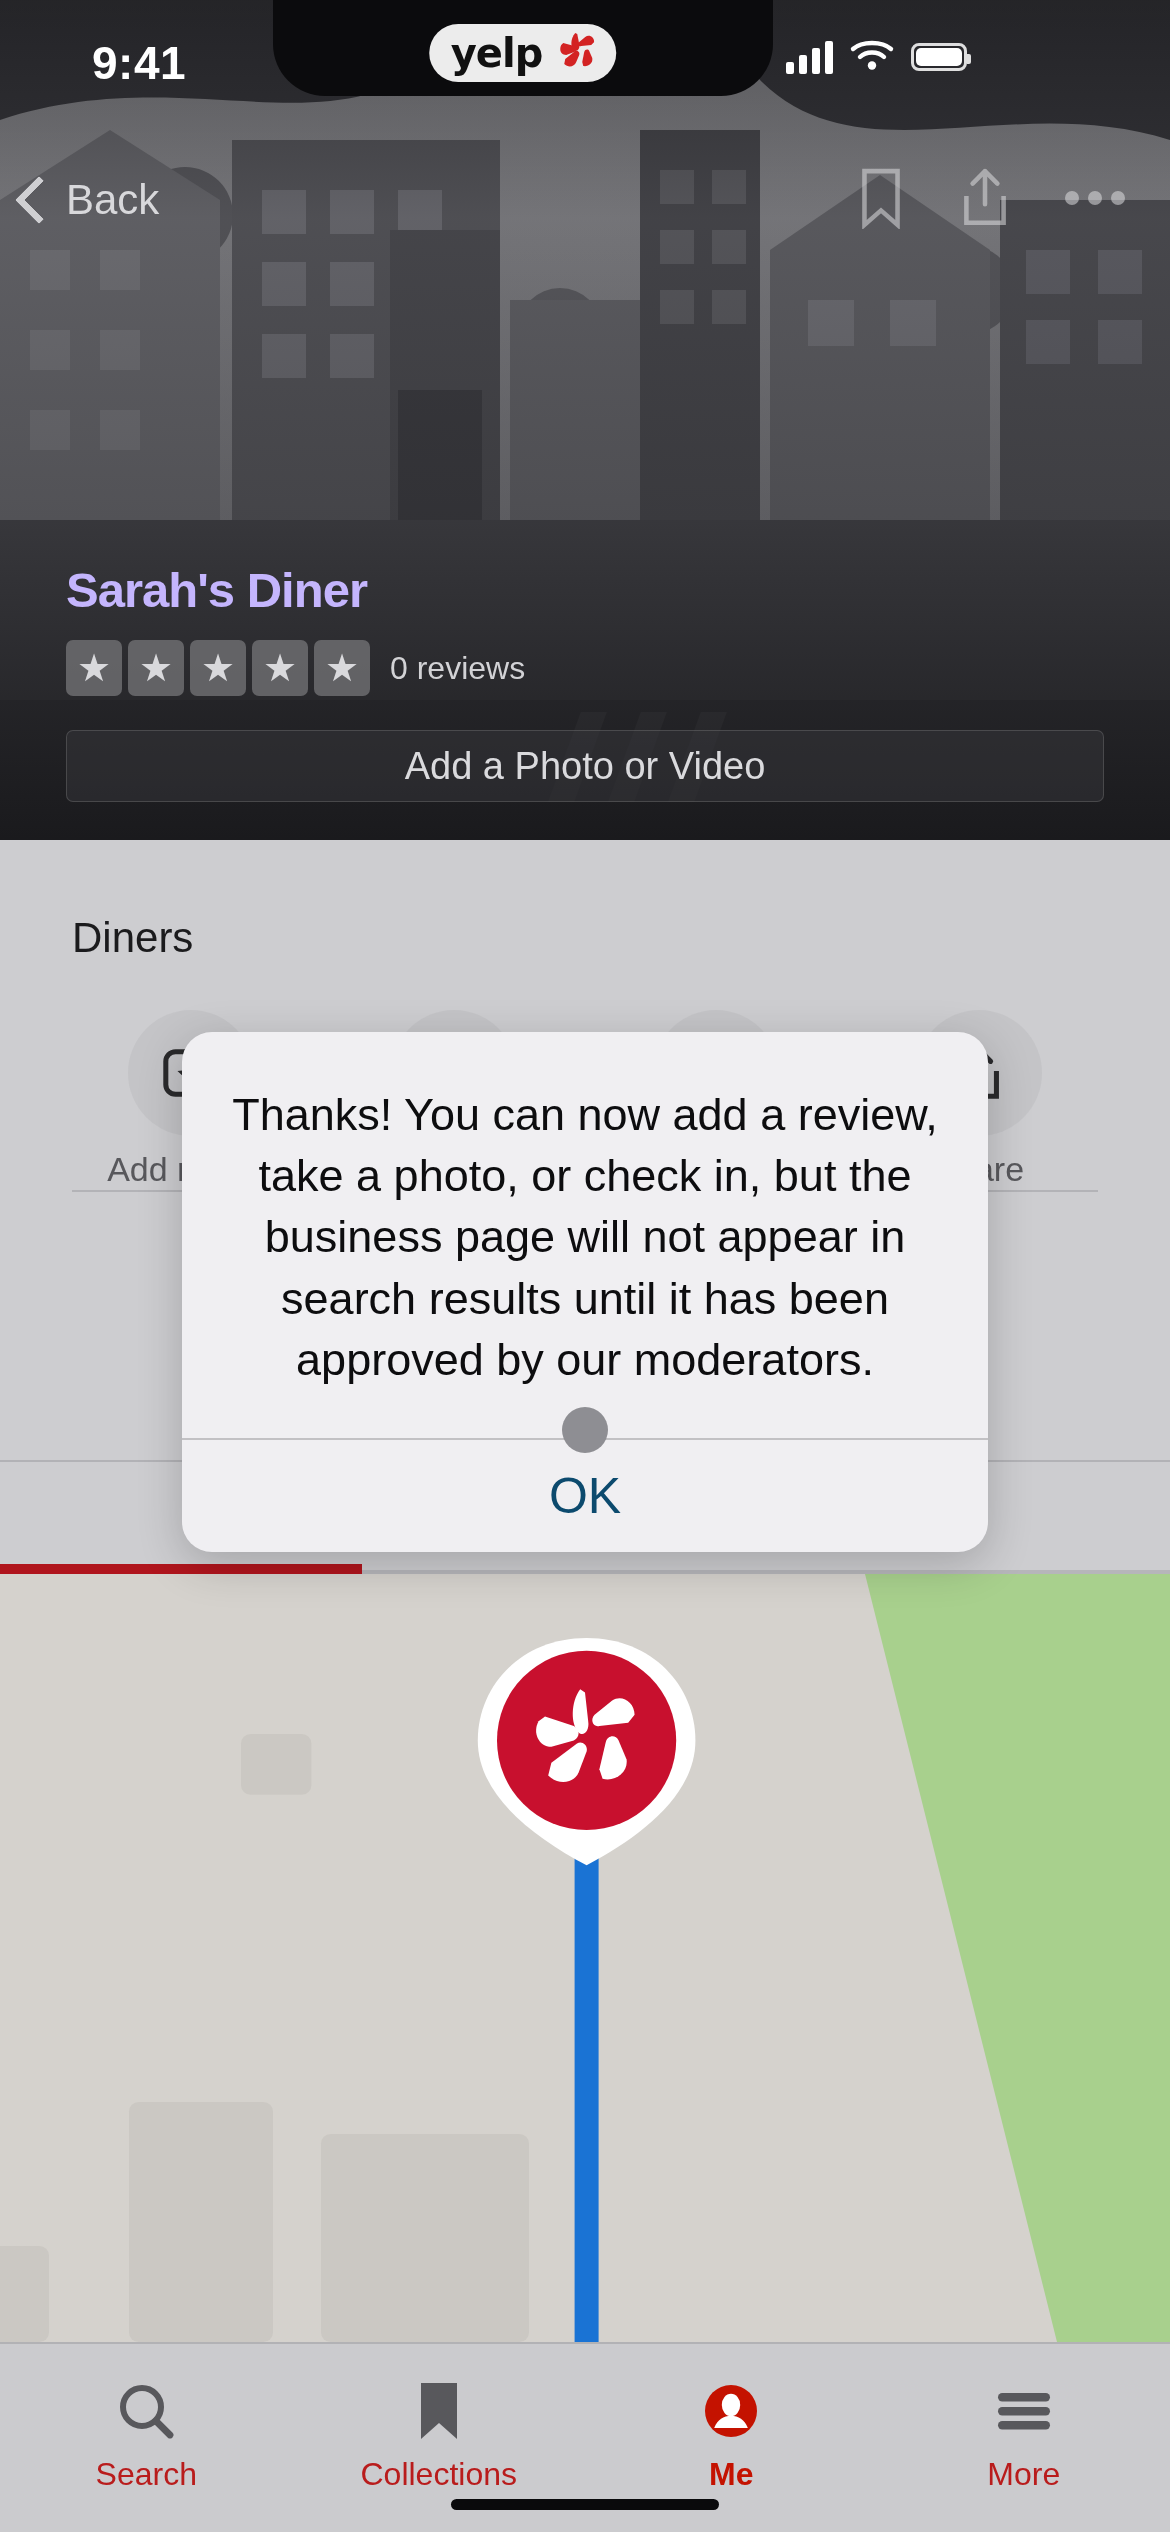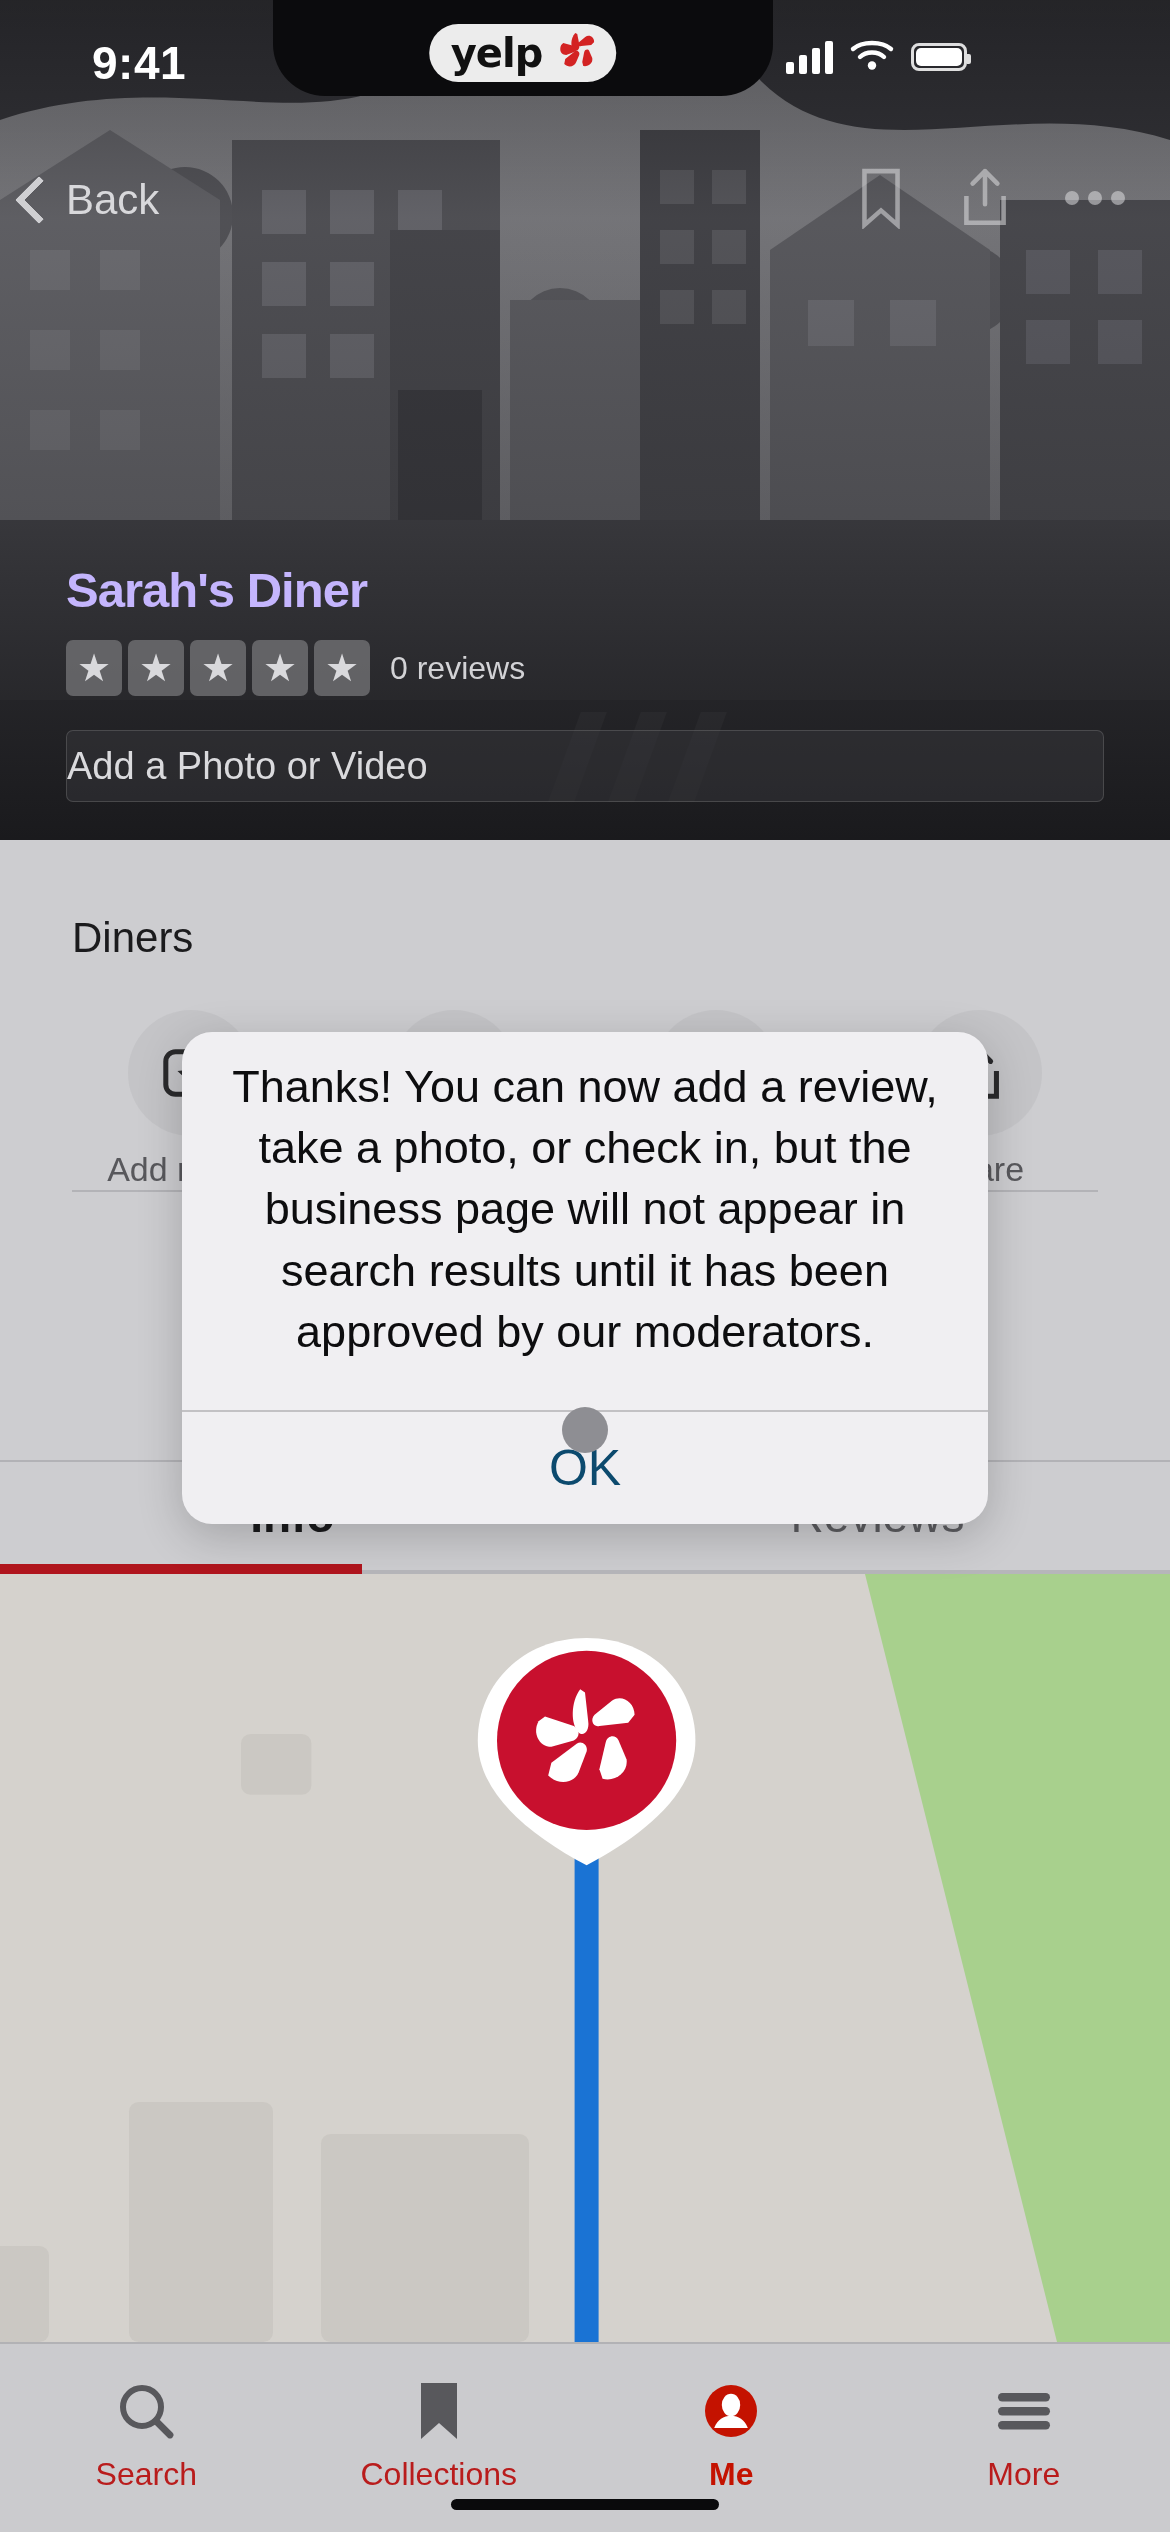--- a/index.html
+++ b/index.html
@@ -48,21 +48,21 @@
   
   .hero-info { position:absolute; left:0; bottom:0; width:1170px; padding:0 66px 38px 66px; z-index:25; }
   .biz-title { color:#c4b5fd; font-size:49px; font-weight:700; letter-spacing:-1px; margin-bottom:22px; }
   .rating-row { display:flex; align-items:center; gap:20px; margin-bottom:34px; }
   .stars { display:flex; gap:6px; }
   .star-box { width:56px; height:56px; background:rgba(120,120,124,.72); border-radius:7px;
     display:flex; align-items:center; justify-content:center; }
   .star-box span { color:#d9d9dc; font-size:38px; line-height:1; }
   .rev-count { color:#d2d2d5; font-size:32px; }
   .add-photo { width:100%; height:72px; background:rgba(58,58,62,.45); border:1px solid rgba(180,180,184,.22);
-    border-radius:7px; display:flex; align-items:center; justify-content:flex-start; }
+    border-radius:7px; display:flex; align-items:center; justify-content:center; }
   .add-photo span { color:#dadadd; font-size:38px; }
 
   
   .sheet { position:absolute; left:0; top:840px; width:1170px; bottom:190px; background:#cdcdd0; }
   .cat-label { position:absolute; left:72px; top:74px; font-size:42px; color:#1b1b1d; font-weight:400; }
 
   .chips { position:absolute; left:0; top:170px; width:1170px; display:flex; justify-content:space-around;
     align-items:flex-start; padding:0 60px; }
   .chip { display:flex; flex-direction:column; align-items:center; width:210px; }
   .chip-ico { width:126px; height:126px; border-radius:63px; background:rgba(190,190,194,.62);
@@ -86,21 +86,21 @@
   .tab-base { position:absolute; left:0; top:730px; width:1170px; height:4px; background:rgba(140,140,146,.35); }
 
   
   .map { position:absolute; left:0; top:734px; width:1170px; bottom:0; overflow:hidden; background:#d5d2cd; }
   .map svg { width:100%; height:100%; display:block; }
 
   
   .scrim { position:absolute; inset:0; z-index:60; background:transparent; }
   .alert { position:absolute; left:50%; transform:translateX(-50%); top:1032px; width:806px;
     background:#f0eff2; border-radius:30px; z-index:70; box-shadow:0 12px 46px rgba(0,0,0,.20); overflow:hidden; }
-  .alert-body { padding:24px 46px 48px 46px; }
+  .alert-body { padding:52px 46px 48px 46px; }
   .alert-msg { font-size:45px; line-height:1.36; color:#0d0d0f; text-align:center; }
   .alert-sep { height:2px; background:rgba(60,60,67,.26); }
   .alert-action { height:112px; display:flex; align-items:center; justify-content:center; }
   .alert-action span { font-size:50px; color:#0c4a6e; font-weight:400; }
   .cursor-dot { position:absolute; left:50%; transform:translate(-50%,-50%); top:1430px; width:46px; height:46px;
     border-radius:50%; background:#8e8e93; z-index:80; }
 
   
   .tabbar { position:absolute; left:0; bottom:0; width:1170px; height:190px; background:#cbcbce;
     border-top:2px solid rgba(140,140,146,.4); display:flex; z-index:50; }

